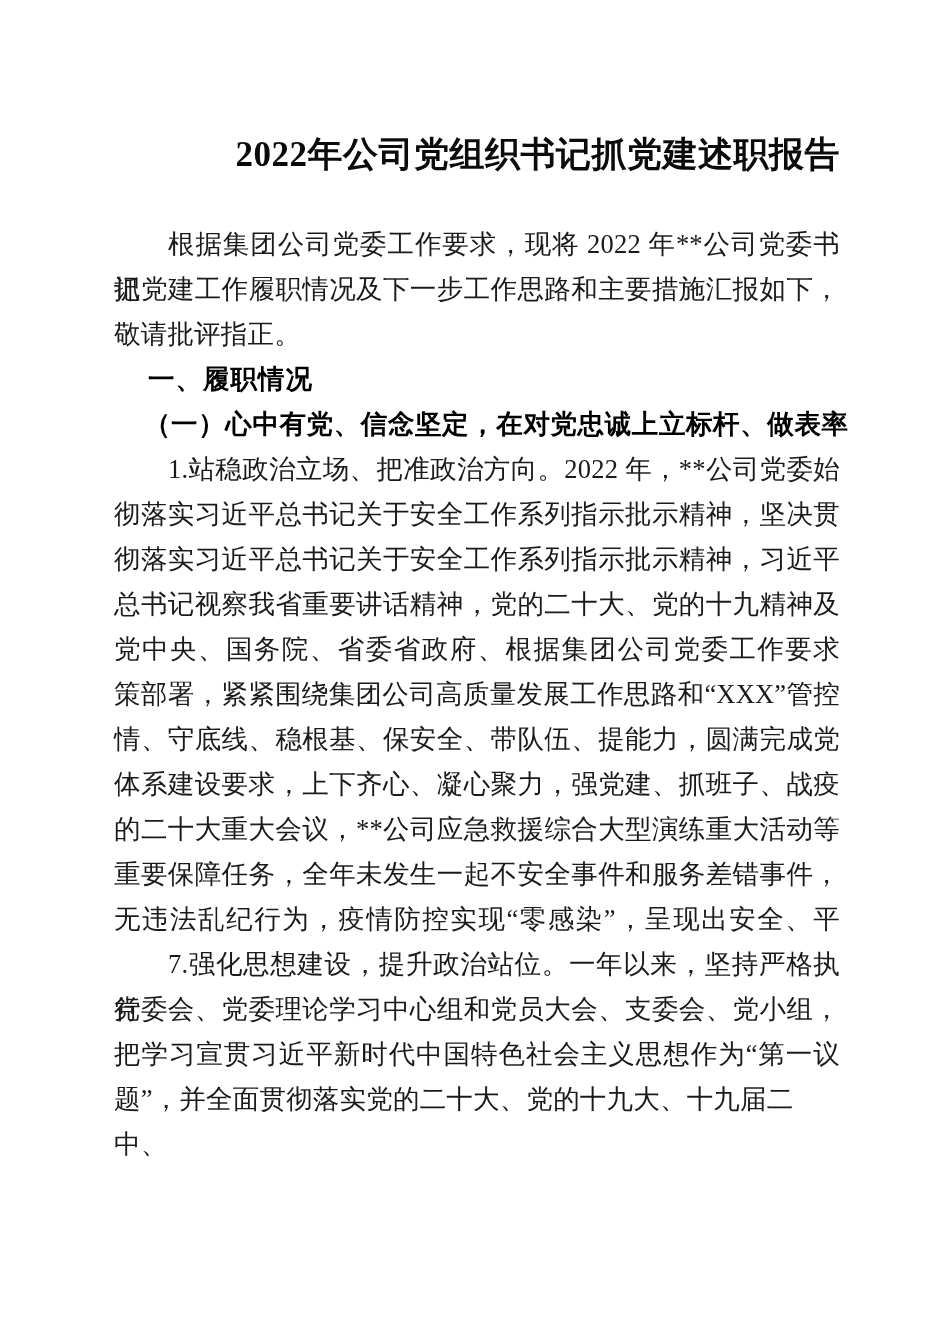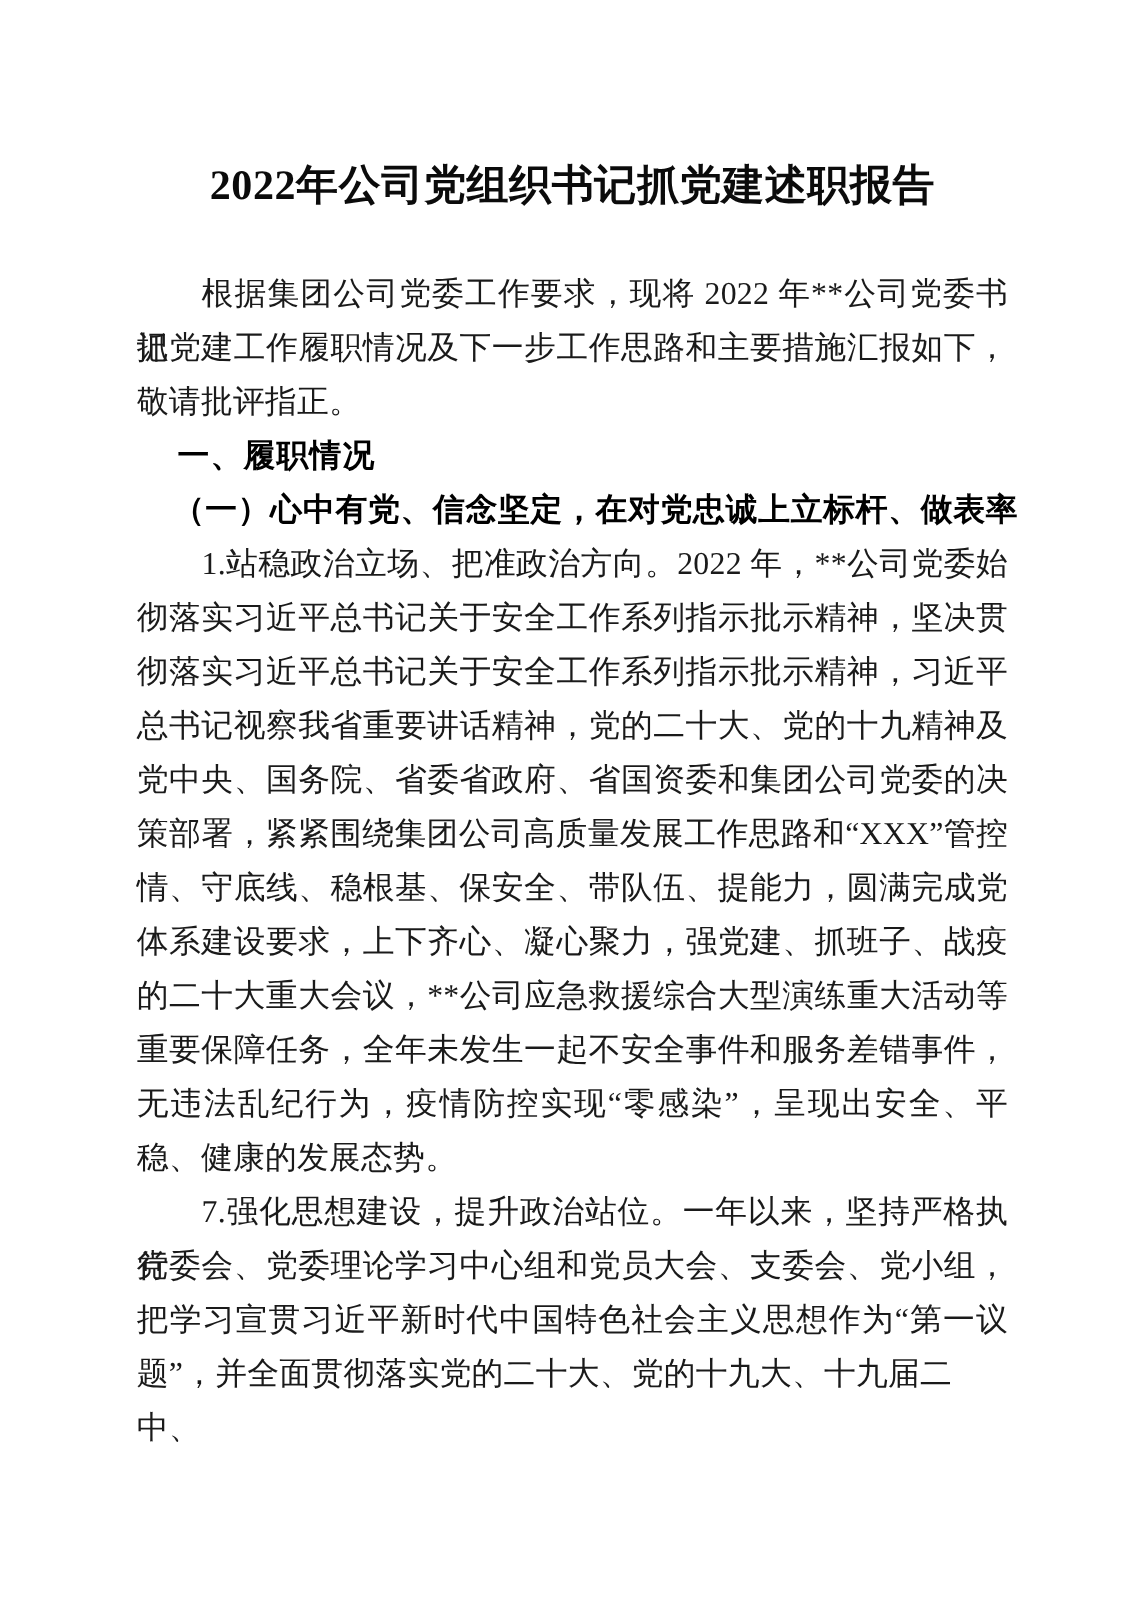--- a/index.html
+++ b/index.html
@@ -32,21 +32,21 @@
     width: 726px;
   }
 
   
   .doc-title {
     font-family: "Liberation Serif", "DejaVu Serif", serif;
     font-weight: bold;
     font-size: 35px;
     line-height: 46px;
     letter-spacing: 0.5px;
-    text-align: center;
+    text-align: right;
     margin: 0;
     padding-top: 132px;
     white-space: nowrap;
     color: #0b0b0b;
   }
 
   
   .body-block {
     margin-top: 44px;
   }
@@ -131,28 +131,27 @@
           <div class="h1-line">一、履职情况</div>
         </div>
         <div class="para">
           <div class="h2-line">（一）心中有党、信念坚定，在对党忠诚上立标杆、做表率</div>
         </div>
         <div class="para">
           <div class="line just indent" style="text-indent: 54px;">1.站稳政治立场、把准政治方向。2022 年，**公司党委始</div>
           <div class="line just">彻落实习近平总书记关于安全工作系列指示批示精神，坚决贯</div>
           <div class="line just">彻落实习近平总书记关于安全工作系列指示批示精神，习近平</div>
           <div class="line just">总书记视察我省重要讲话精神，党的二十大、党的十九精神及</div>
-          <div class="line just">党中央、国务院、省委省政府、省国资委和集团公司党委的决</div>
+          <div class="line just">党中央、国务院、省委省政府、根据集团公司党委工作要求</div>
           <div class="line just">策部署，紧紧围绕集团公司高质量发展工作思路和“XXX”管控</div>
           <div class="line just">情、守底线、稳根基、保安全、带队伍、提能力，圆满完成党</div>
           <div class="line just">体系建设要求，上下齐心、凝心聚力，强党建、抓班子、战疫</div>
           <div class="line just">的二十大重大会议，**公司应急救援综合大型演练重大活动等</div>
           <div class="line just">重要保障任务，全年未发生一起不安全事件和服务差错事件，</div>
           <div class="line just">无违法乱纪行为，疫情防控实现“零感染”，呈现出安全、平</div>
-          <div class="line just last">稳、健康的发展态势。</div>
         </div>
         <div class="para">
           <div class="line just indent" style="text-indent: 54px;">7.强化思想建设，提升政治站位。一年以来，坚持严格执行</div>
           <div class="line just">党委会、党委理论学习中心组和党员大会、支委会、党小组，</div>
           <div class="line just">把学习宣贯习近平新时代中国特色社会主义思想作为“第一议</div>
           <div class="line just last">题”，并全面贯彻落实党的二十大、党的十九大、十九届二中、</div>
         </div>
       </div>
 
   </div>

